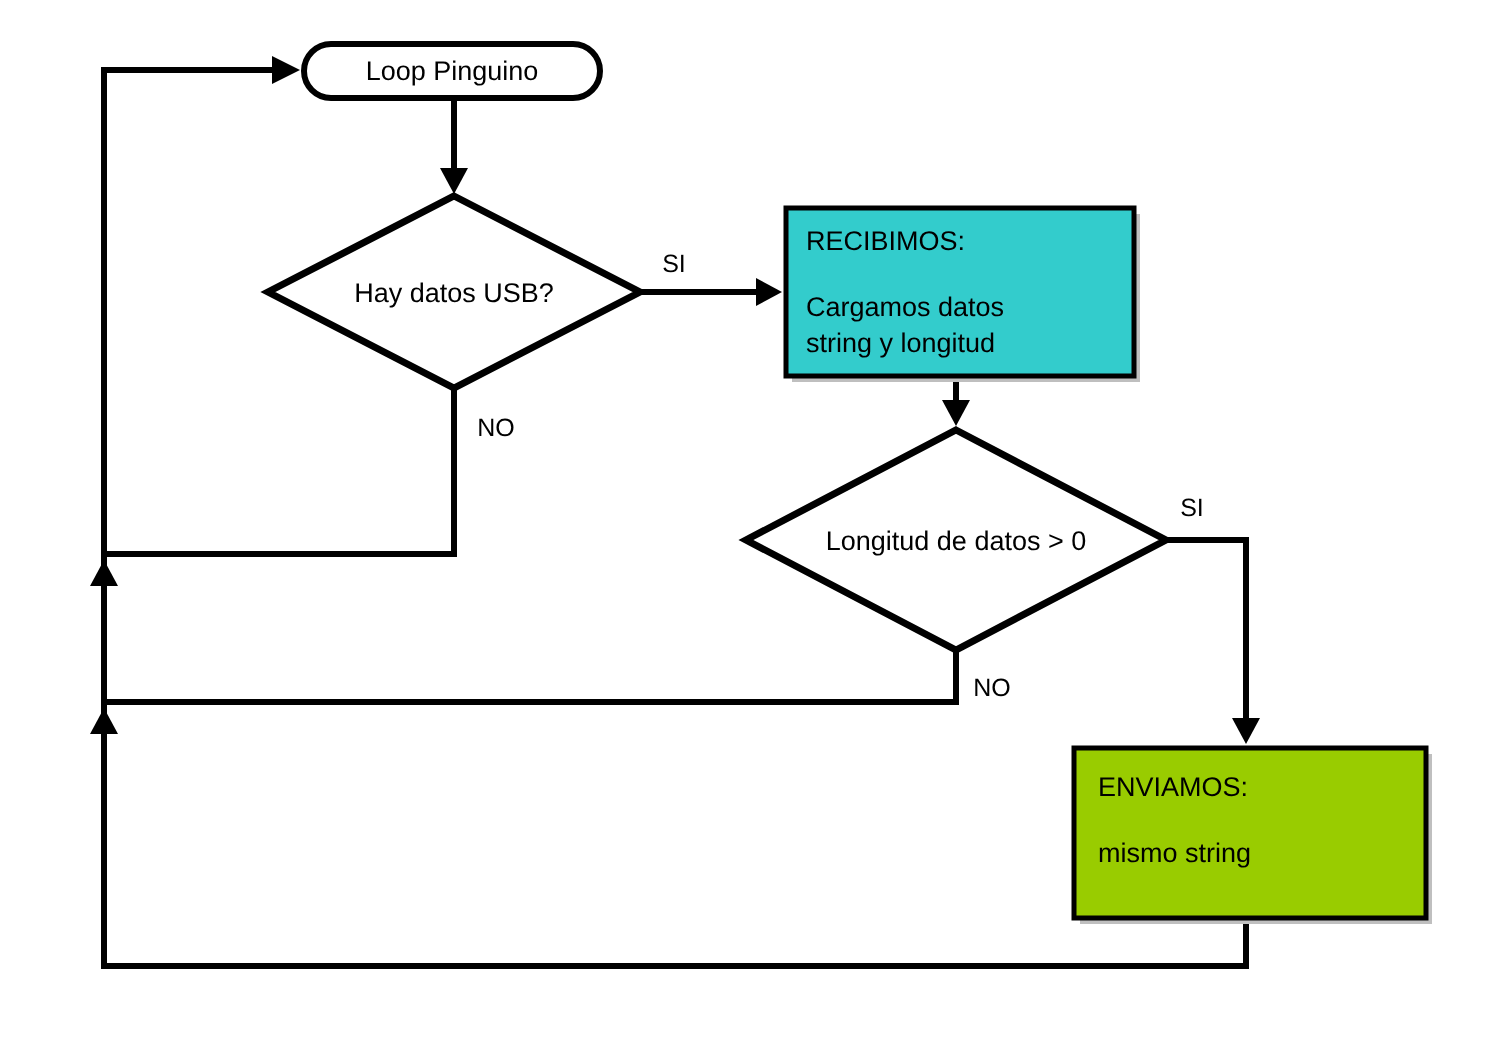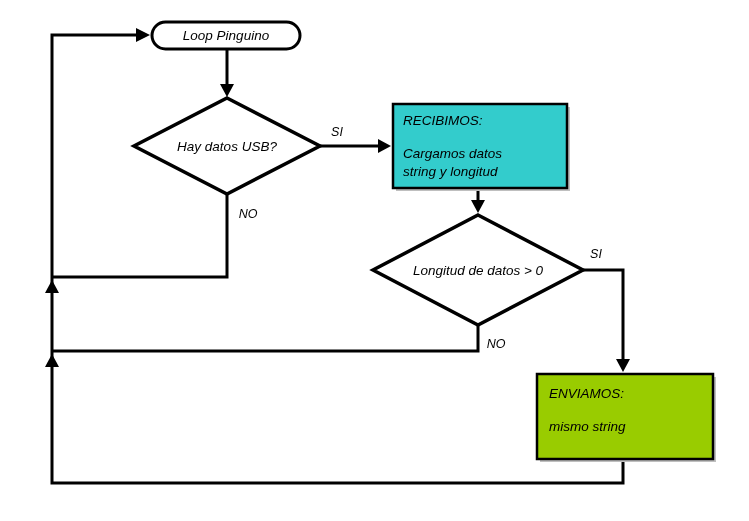--- a/index.html
+++ b/index.html
@@ -7,21 +7,20 @@
     padding: 0;
     background: #ffffff;
     font-family: "Liberation Sans", sans-serif;
   }
   .canvas {
     position: relative;
     width: 749px;
     height: 521px;
     background: #ffffff;
     overflow: hidden;
-    font-style: italic;
   }
   svg text {
     font-family: "Liberation Sans", "DejaVu Sans", sans-serif;
     fill: #000000;
   }
   .node-label { font-size: 13.5px; }
   .branch-label { font-size: 12.5px; }
 </style>
 </head>
 <body>

